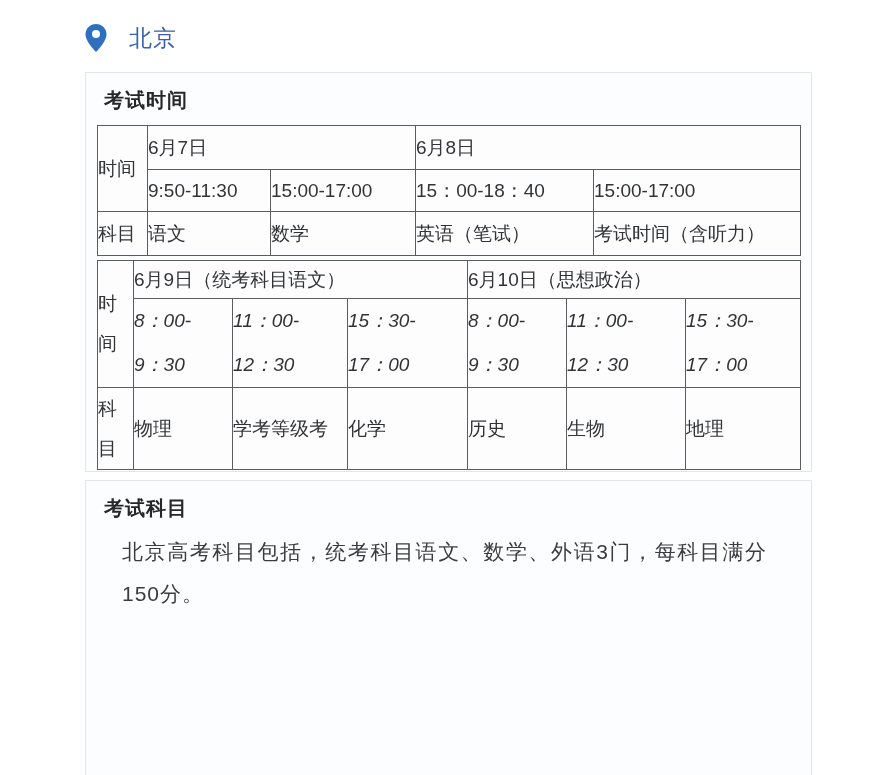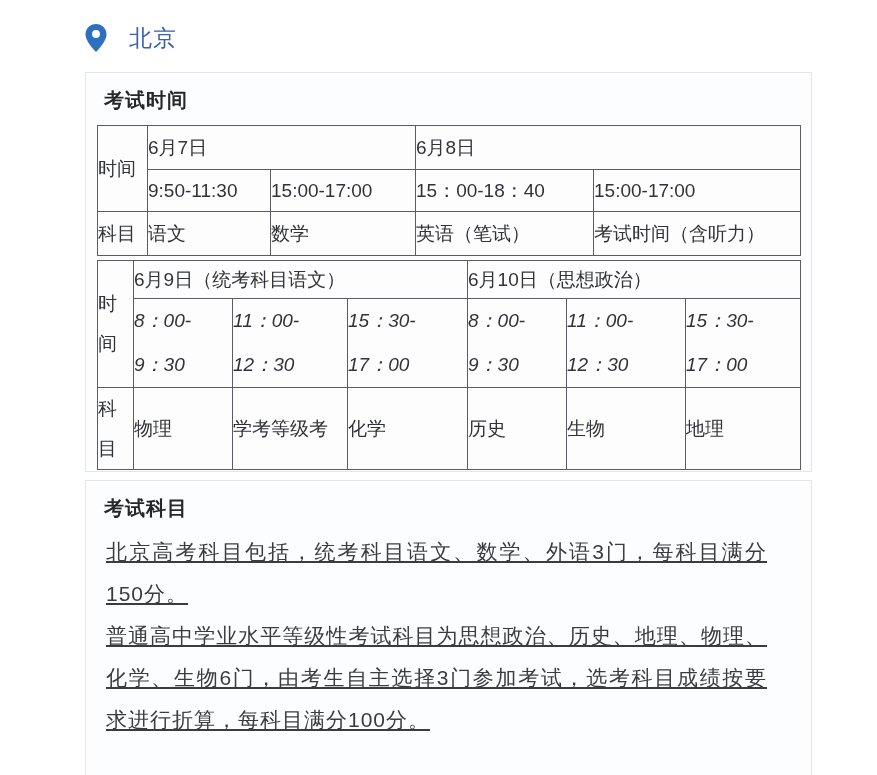--- a/index.html
+++ b/index.html
@@ -57,26 +57,25 @@
   .tA .r-subj td { height: 44px; }
   .tB .r-date td { height: 38px; }
   .tB .r-time td { height: 88px; font-style: italic; }
   .tB .r-subj td { height: 82px; }
   .pre { white-space: pre-line; }
   .tB td.time-cell { line-height: 44px; }
   .tB td.vlabel { line-height: 40px; }
 
   
   .card-body {
-    margin: 9px 44px 0 20px;
+    margin: 9px 44px 0 36px;
     font-size: 21px; line-height: 42px;
     color: #3b3c41;
     text-align: justify;
     letter-spacing: 1px;
-    text-decoration: underline;
   }
   .card-body p { margin: 0; }
 </style>
 </head>
 <body>
 
 <div class="page">
 
   <div class="location">
     <svg class="pin-icon" viewBox="0 0 24 30" xmlns="http://www.w3.org/2000/svg">
@@ -161,17 +160,16 @@
       <td>地理</td>
           </tr>
     </tbody>
       </table>
   </div>
 
   <div class="card card-exam-subject">
     <div class="card-title">考试科目</div>
     <div class="card-body">
       <p>北京高考科目包括，统考科目语文、数学、外语3门，每科目满分150分。</p>
-      <p>普通高中学业水平等级性考试科目为思想政治、历史、地理、物理、化学、生物6门，由考生自主选择3门参加考试，选考科目成绩按要求进行折算，每科目满分100分。</p>
     </div>
   </div>
 
 </div>
 
 </body></html>

